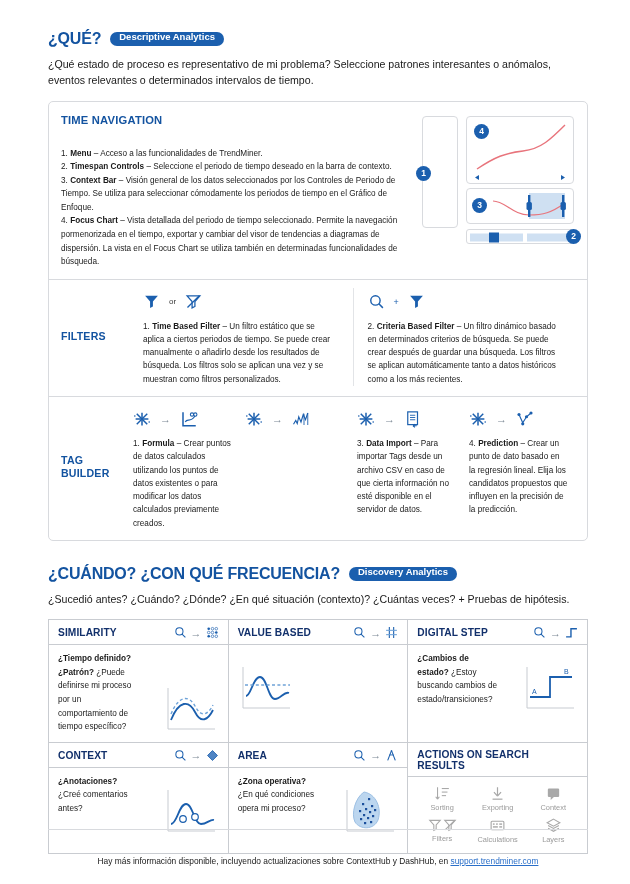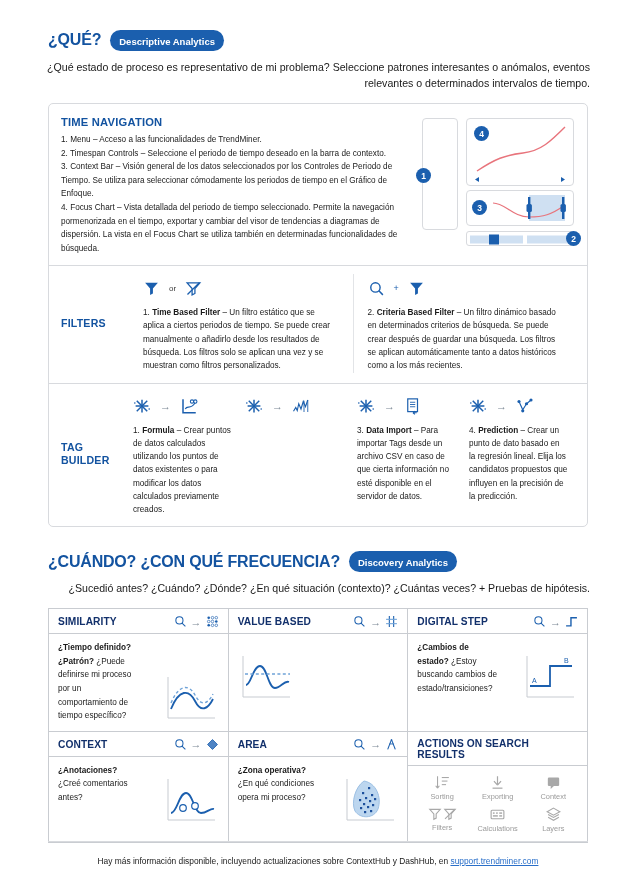--- a/index.html
+++ b/index.html
@@ -14,40 +14,40 @@
   .page { position: relative; width:630px; height:884px; padding: 0; }
 
   
   .section-head { display:flex; align-items:center; gap:9px; padding-left:48px; }
   .sec-title {
     font-size: 16px; font-weight: 700; color:#1353a0; letter-spacing:-0.2px;
     font-family:"Liberation Sans", sans-serif;
   }
   .pill {
     background:#1b5fae; color:#fff; border-radius:999px;
-    font-size:9.5px; font-weight:700; padding:7px 9px 4px; line-height:1;
+    font-size:9.5px; font-weight:700; padding:0 9px 4px; line-height:1;
     white-space:nowrap;
   }
   .sec-sub {
-    padding-left:32px; padding-right:40px; margin-top:8px;
-    font-size:10.6px; line-height:1.55; color:#1a1a1a;text-align:right;
+    padding-left:48px; padding-right:40px; margin-top:8px;
+    font-size:10.6px; line-height:1.55; color:#1a1a1a;
   }
 
   
   .card {
     margin: 12px 42px 0 48px;
     border:1px solid #d8dade; border-radius:5px; background:#fff;
   }
 
   
   .tn-row { display:flex; padding:12px 10px 10px 12px; }
   .tn-text { flex:1; padding-right:10px; }
-  .tn-title { color:#1353a0; font-weight:700; font-size:11.2px; letter-spacing:.2px; margin-bottom:5px; }
+  .tn-title { color:#1353a0; font-weight:700; font-size:11.2px; letter-spacing:.2px; margin-bottom:21px; }
   .tn-list { font-size:8.2px; line-height:1.65; color:#1a1a1a; }
-  .tn-list b { font-weight:400;margin-top:36px; }
+  .tn-list b { font-weight:700;margin-top:36px; }
   .tn-graphic { width:155px; flex:none; position:relative; }
 
   .g-frame { border:1px solid #d8dade; border-radius:4px; background:#fff; }
   .g-left { position:absolute; left:0; top:2px; width:36px; height:112px; }
   .g-right { position:absolute; left:44px; top:2px; width:108px; }
   .g-focus { height:68px; position:relative; }
   .g-ctx { height:36px; margin-top:4px; position:relative; }
   .g-span { height:15px; margin-top:5px; position:relative; border:1px solid #d8dade; border-radius:3px; background:#fff; }
 
   .bubble {
@@ -98,21 +98,21 @@
   .actions-grid {
     display:grid; grid-template-columns:repeat(3,1fr); gap:4px 0;
     padding:8px 6px 8px; width:100%;
   }
   .act { display:flex; flex-direction:column; align-items:center; gap:1px; }
   .act-label { font-size:7.4px; color:#9a9a9a; }
 
   
   .footer {
     position:absolute; left:48px; right:42px; bottom:18px;
-    border-top:1px solid #d8dade; padding-top:14px;
+    border-top:1px solid #d8dade; padding-top:26px;
     text-align:center; font-size:8.4px; color:#1a1a1a;
   }
   .footer a { color:#2a6fc9; }
 </style>
 </head>
 <body>
 
 <div class="page">
 
   <div style="height:30px"></div>

